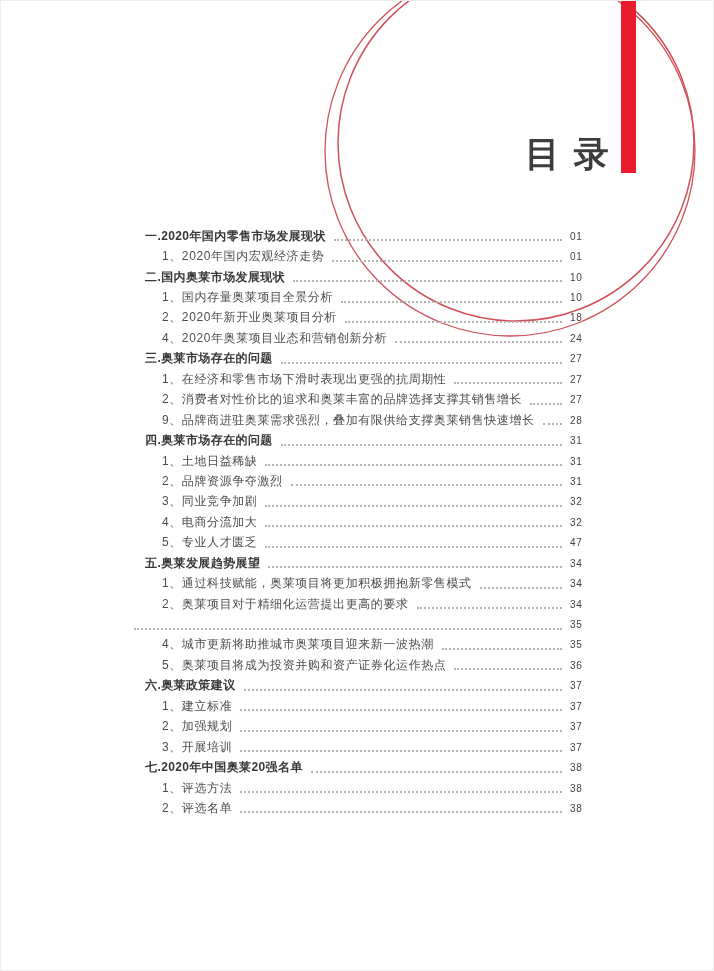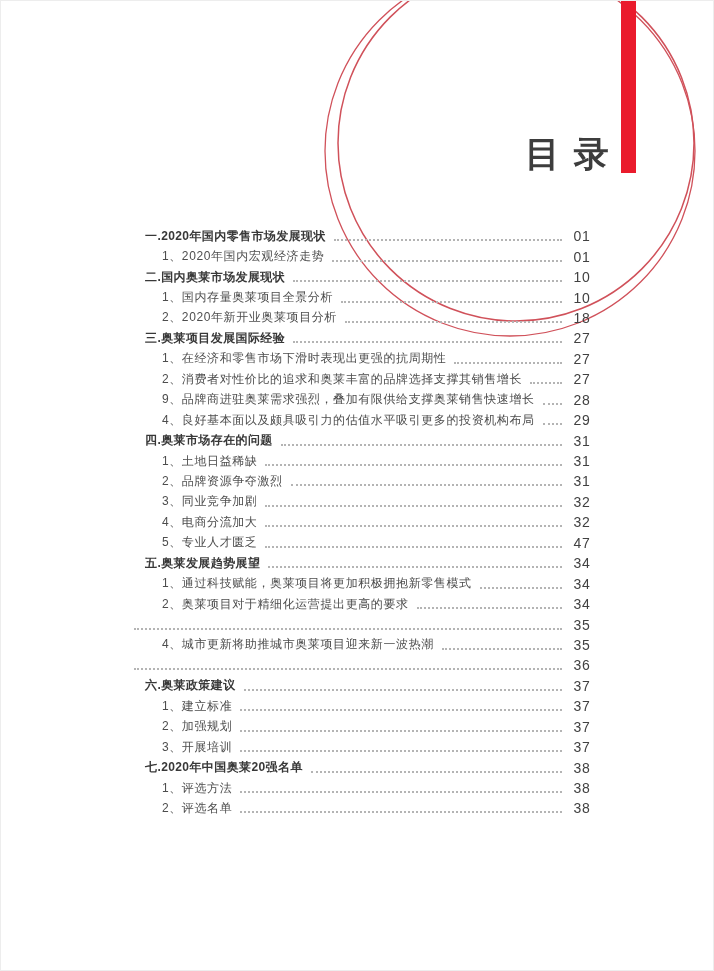--- a/index.html
+++ b/index.html
@@ -60,24 +60,24 @@
   .dots{
     flex:1;
     height:0;
     border-bottom:2px dotted #b4b4b4;
     margin:0 8px;
     position:relative;
     top:4px;
     min-width:10px;
   }
   .toc-page{
-    font-size:14px;
+    font-size:10px;
     color:#414141;
     min-width:24px;
-    text-align:center;
+    text-align:left;
     letter-spacing:0.8px;
   }
 </style>
 </head>
 <body>
 
 <div class="page">
 
   <svg class="circles" width="714" height="971" viewBox="0 0 714 971">
     <circle cx="509" cy="150" r="185" fill="none" stroke="#d0515a" stroke-width="1.3"></circle>
@@ -107,45 +107,45 @@
       <div class="toc-row lv2">
         <span class="toc-label">1、国内存量奥莱项目全景分析</span>
         <span class="dots"></span>
         <span class="toc-page">10</span>
       </div>
       <div class="toc-row lv2">
         <span class="toc-label">2、2020年新开业奥莱项目分析</span>
         <span class="dots"></span>
         <span class="toc-page">18</span>
       </div>
-      <div class="toc-row lv1">
-        <span class="toc-label">三.奥莱项目发展国际经验</span>
+      <div class="toc-row lv2">
+        <span class="toc-label">4、2020年奥莱项目业态和营销创新分析</span>
+        <span class="dots"></span>
+        <span class="toc-page">24</span>
+      </div>
+      <div class="toc-row lv1">
+        <span class="toc-label">三.奥莱市场存在的问题</span>
         <span class="dots"></span>
         <span class="toc-page">27</span>
       </div>
       <div class="toc-row lv2">
         <span class="toc-label">1、在经济和零售市场下滑时表现出更强的抗周期性</span>
         <span class="dots"></span>
         <span class="toc-page">27</span>
       </div>
       <div class="toc-row lv2">
         <span class="toc-label">2、消费者对性价比的追求和奥莱丰富的品牌选择支撑其销售增长</span>
         <span class="dots"></span>
         <span class="toc-page">27</span>
       </div>
       <div class="toc-row lv2">
         <span class="toc-label">9、品牌商进驻奥莱需求强烈，叠加有限供给支撑奥莱销售快速增长</span>
         <span class="dots"></span>
         <span class="toc-page">28</span>
       </div>
-      <div class="toc-row lv2">
-        <span class="toc-label">4、良好基本面以及颇具吸引力的估值水平吸引更多的投资机构布局</span>
-        <span class="dots"></span>
-        <span class="toc-page">29</span>
-      </div>
       <div class="toc-row lv1">
         <span class="toc-label">四.奥莱市场存在的问题</span>
         <span class="dots"></span>
         <span class="toc-page">31</span>
       </div>
       <div class="toc-row lv2">
         <span class="toc-label">1、土地日益稀缺</span>
         <span class="dots"></span>
         <span class="toc-page">31</span>
       </div>
@@ -187,20 +187,21 @@
       <div class="toc-row lv2">
         <span class="dots"></span>
         <span class="toc-page">35</span>
       </div>
       <div class="toc-row lv2">
         <span class="toc-label">4、城市更新将助推城市奥莱项目迎来新一波热潮</span>
         <span class="dots"></span>
         <span class="toc-page">35</span>
       </div>
       <div class="toc-row lv2">
+        <span class="toc-label">5、奥莱项目将成为投资并购和资产证券化运作热点</span>
         <span class="dots"></span>
         <span class="toc-page">36</span>
       </div>
       <div class="toc-row lv1">
         <span class="toc-label">六.奥莱政策建议</span>
         <span class="dots"></span>
         <span class="toc-page">37</span>
       </div>
       <div class="toc-row lv2">
         <span class="toc-label">1、建立标准</span>

